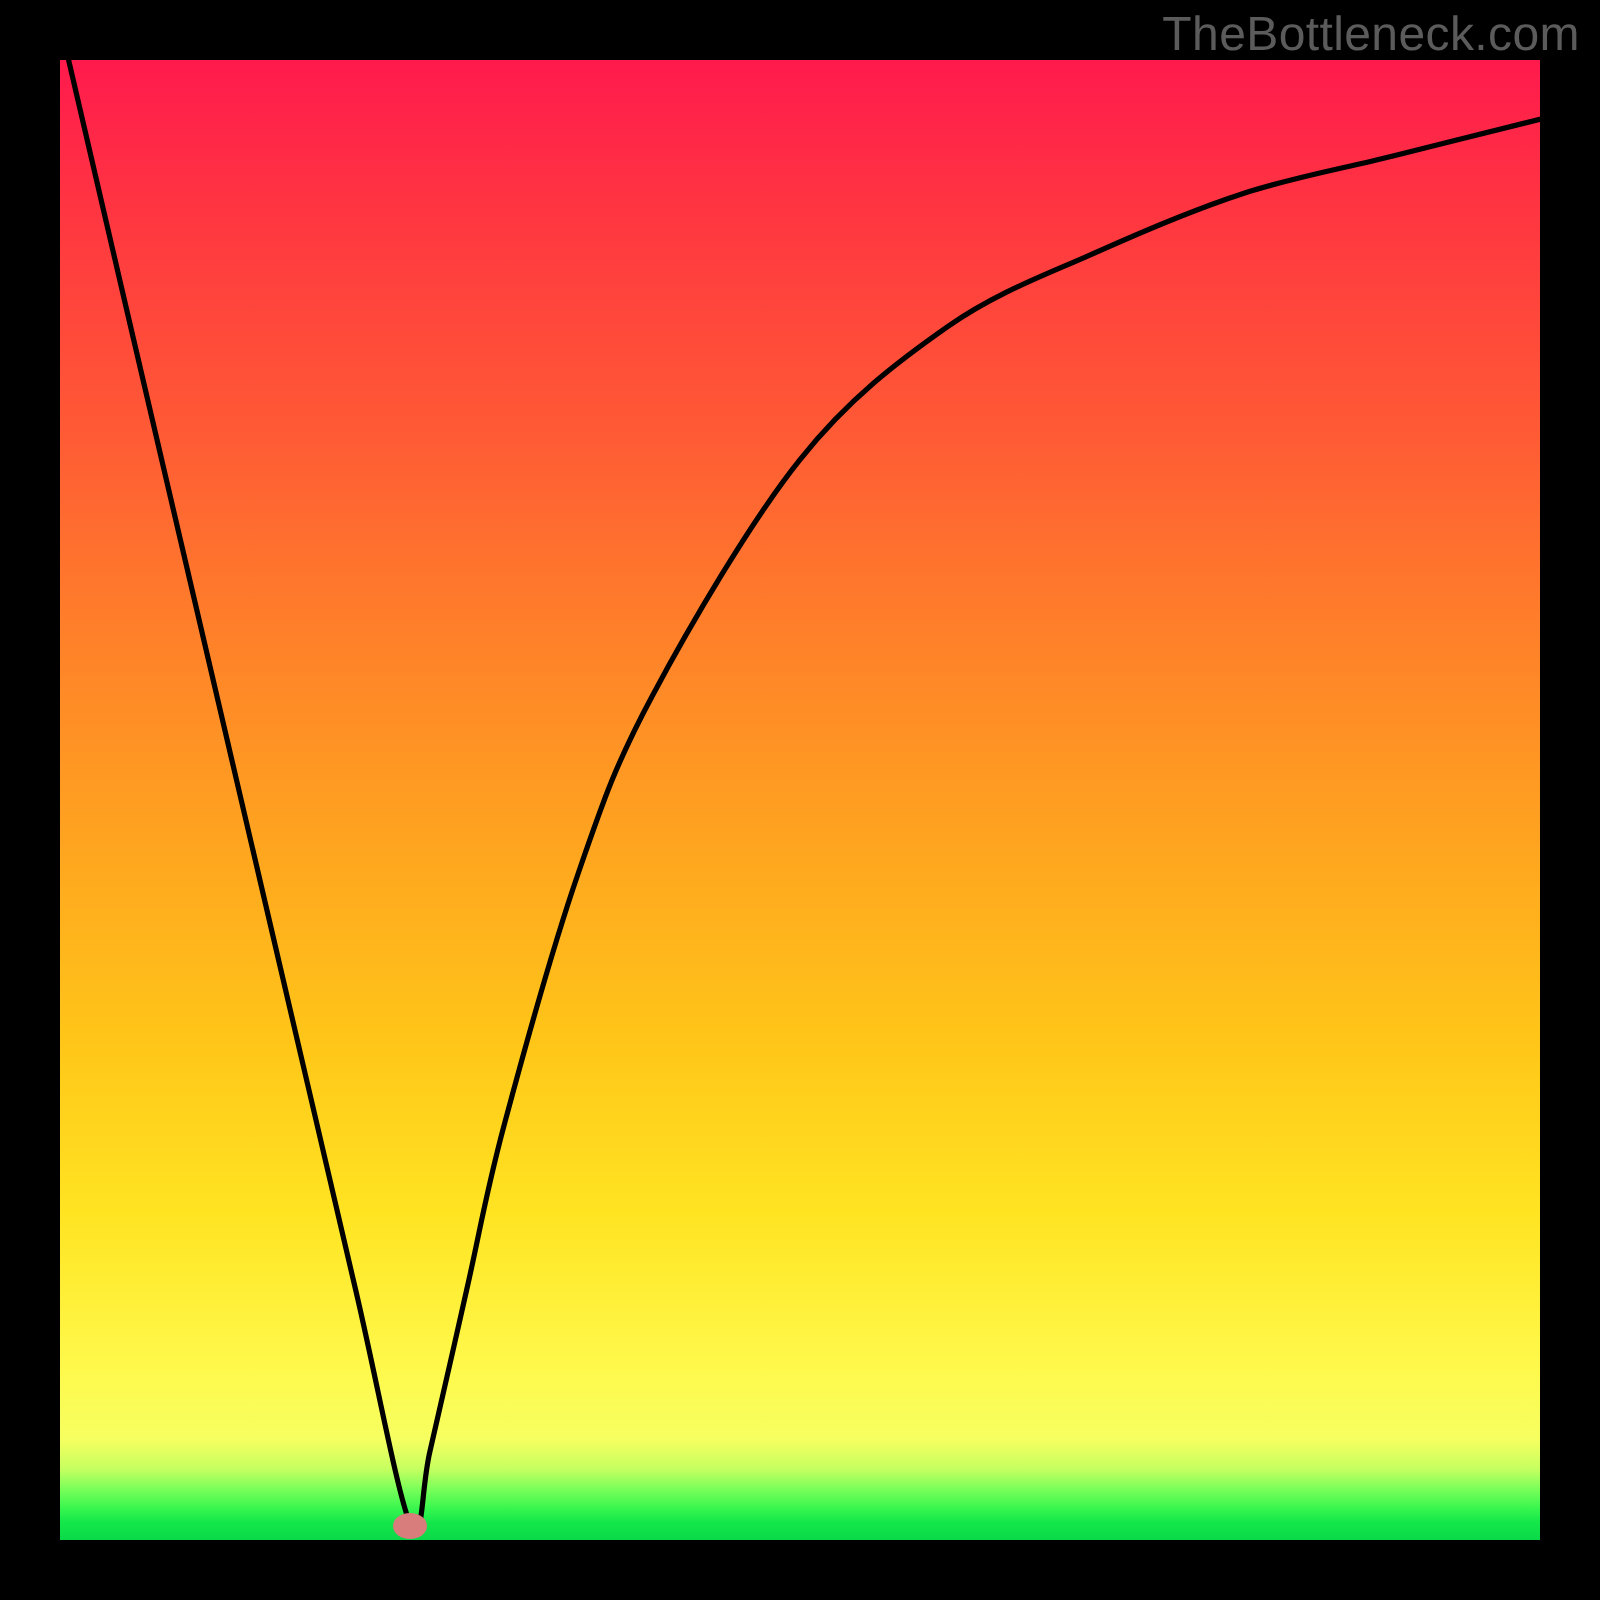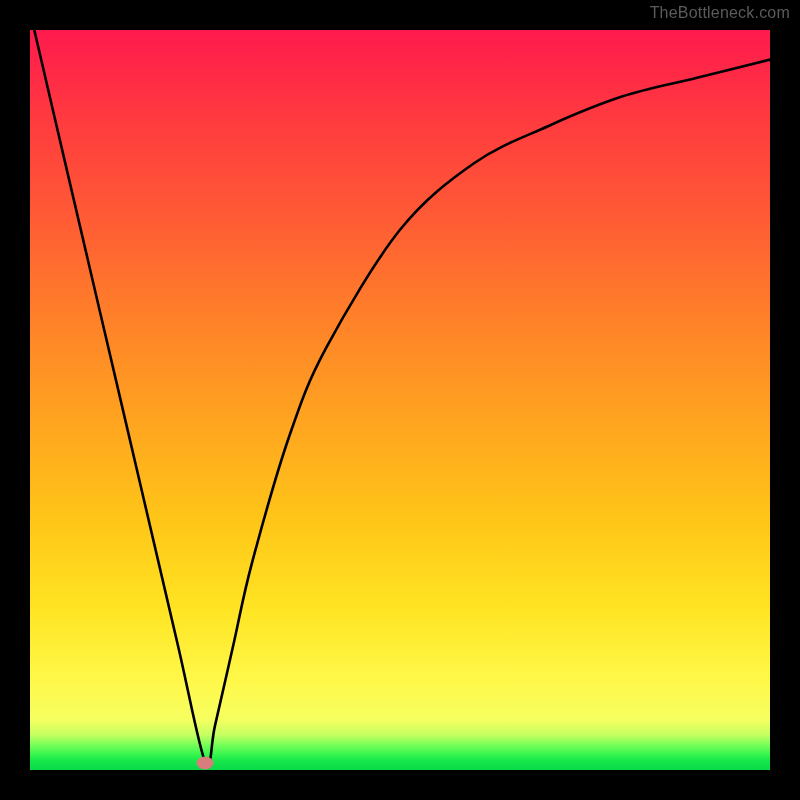--- a/index.html
+++ b/index.html
@@ -15,21 +15,21 @@
     position: relative;
     width: 800px;
     height: 800px;
     background: #000;
   }
   .watermark {
     position: absolute;
     top: 4px;
     right: 10px;
     color: #5b5b5b;
-    font-size: 16px;
+    font-size: 24px;
     font-weight: 400;
     letter-spacing: 0.2px;
     z-index: 10;
   }
   .plot {
     position: absolute;
     left: 30px;
     top: 30px;
     width: 740px;
     height: 740px;

